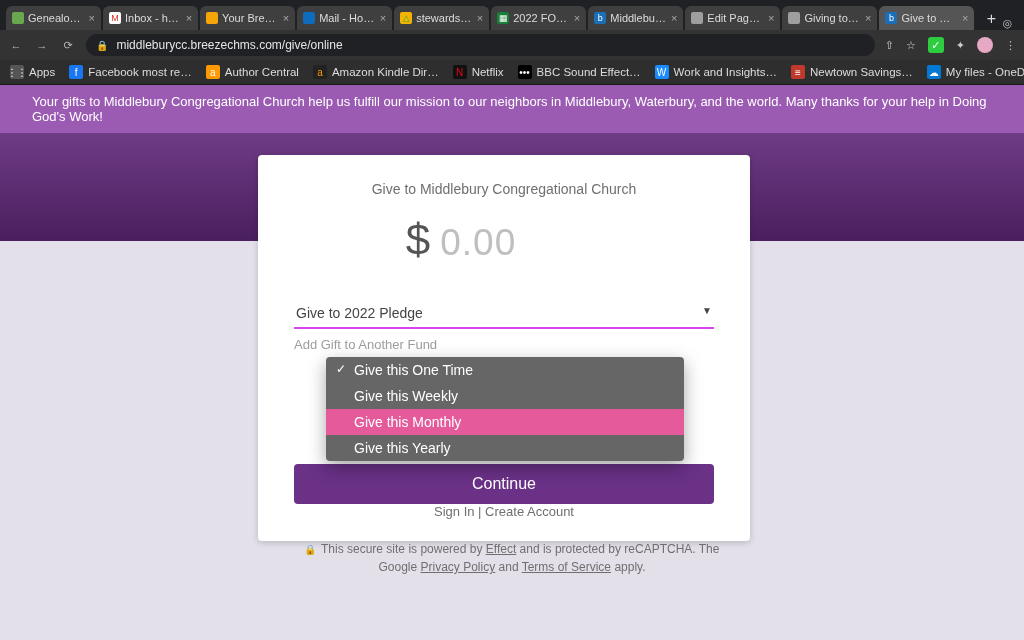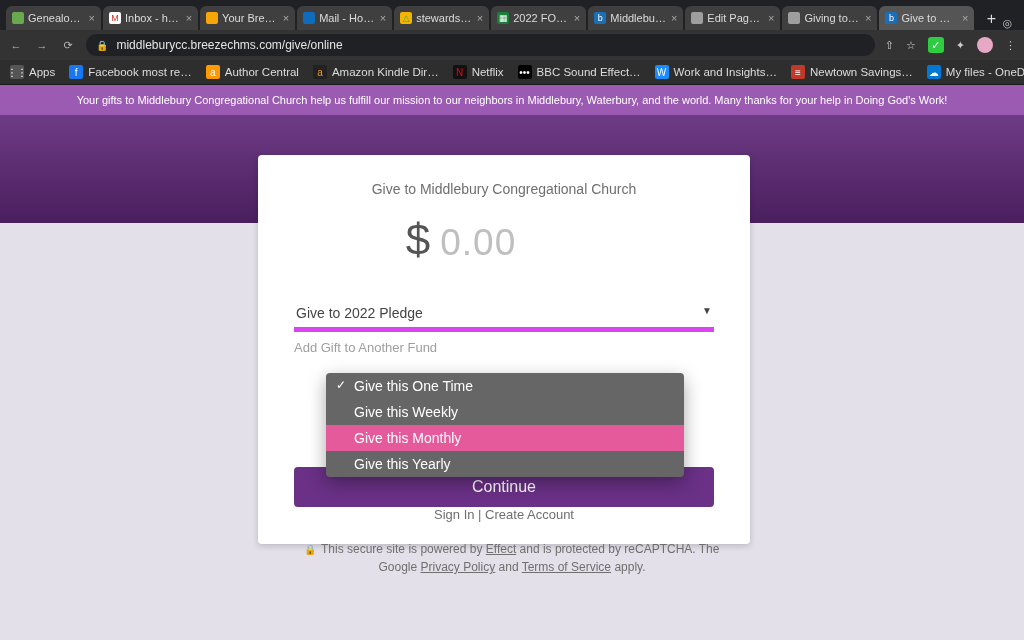--- a/index.html
+++ b/index.html
@@ -39,36 +39,36 @@
   .omnibox{flex:1;display:flex;align-items:center;gap:8px;height:22px;padding:0 10px;background:#202124;border-radius:12px;color:#e5e5e5;font-size:12px;}
   .omnibox .lock{color:#aaa;font-size:10px;}
   .addrbar .righticons{display:flex;gap:12px;align-items:center;color:#ccc;}
   .righticons .box{width:16px;height:16px;border-radius:3px;display:flex;align-items:center;justify-content:center;font-size:11px;}
   .bookmarks{display:flex;align-items:center;gap:14px;height:24px;padding:0 10px;background:#2e2e2e;border-bottom:1px solid #1a1a1a;font-size:11.5px;}
   .bookmarks .bm{display:flex;align-items:center;gap:5px;color:#ddd;white-space:nowrap;}
   .bookmarks .bmico{width:14px;height:14px;border-radius:2px;display:flex;align-items:center;justify-content:center;font-size:10px;}
   .bookmarks .spacer{flex:1;}
 
   
-  .banner{background:var(--banner);color:#fff;font-size:11px;text-align:center;padding:9px 32px;}
+  .banner{background:var(--banner);color:#fff;font-size:13px;padding:9px 32px;}
   .hero{height:108px;background:linear-gradient(180deg,var(--purple-top),var(--purple-dark));}
   .stage{position:absolute;left:0;right:16px;top:155px;display:flex;justify-content:center;}
   .card{width:420px;background:var(--card-bg);border-radius:4px;box-shadow:0 2px 6px rgba(0,0,0,.18);padding:26px 36px 22px;}
   .card h2{font-weight:400;color:#6f6f6f;font-size:14px;text-align:center;margin:0 0 18px;}
   .amount{display:flex;justify-content:center;align-items:baseline;gap:8px;margin-bottom:34px;}
   .amount .cur{color:#555;font-size:44px;font-weight:500;}
   .amount .val{color:#bfbfbf;font-size:37px;font-weight:400;letter-spacing:1px;border:none;outline:none;width:160px;background:transparent;}
-  .fund{position:relative;border-bottom:5px solid #d946ef;padding:6px 2px;font-size:14px;color:#444;display:flex;justify-content:space-between;align-items:flex-start;}
+  .fund{position:relative;border-bottom:2px solid #d946ef;padding:6px 2px;font-size:14px;color:#444;display:flex;justify-content:space-between;align-items:flex-start;}
   .fund .arrow{font-size:10px;color:#444;}
   .addfund{color:var(--grey-text);font-size:13px;margin-top:8px;}
   .continue{background:var(--purple-btn);color:#fff;text-align:center;border-radius:4px;padding:11px 0;font-size:16px;margin-top:112px;}
   .signin{text-align:center;color:#6f6f6f;font-size:13px;margin-top:0;}
 
   
-  .dd{position:absolute;width:358px;background:var(--dd-bg);border-radius:4px;box-shadow:0 6px 18px rgba(0,0,0,.35);overflow:hidden;left:326px;top:373px;z-index:10;}
+  .dd{position:absolute;width:358px;background:var(--dd-bg);border-radius:4px;box-shadow:0 6px 18px rgba(0,0,0,.35);overflow:hidden;left:326px;top:357px;z-index:10;}
   .dd .opt{color:#fff;font-size:14px;padding:5px 14px 5px 28px;position:relative;}
   .dd .opt.sel::before{content:"✓";position:absolute;left:10px;font-size:12px;}
   .dd .opt.hl{background:var(--dd-hl);}
 
   
   .foot{position:absolute;left:0;right:0;top:540px;text-align:center;color:#6f6f6f;font-size:12px;line-height:1.5;}
   .foot a{color:#6f6f6f;text-decoration:underline;}
   .foot .lock{font-size:10px;margin-right:4px;}
 </style>
 </head>

